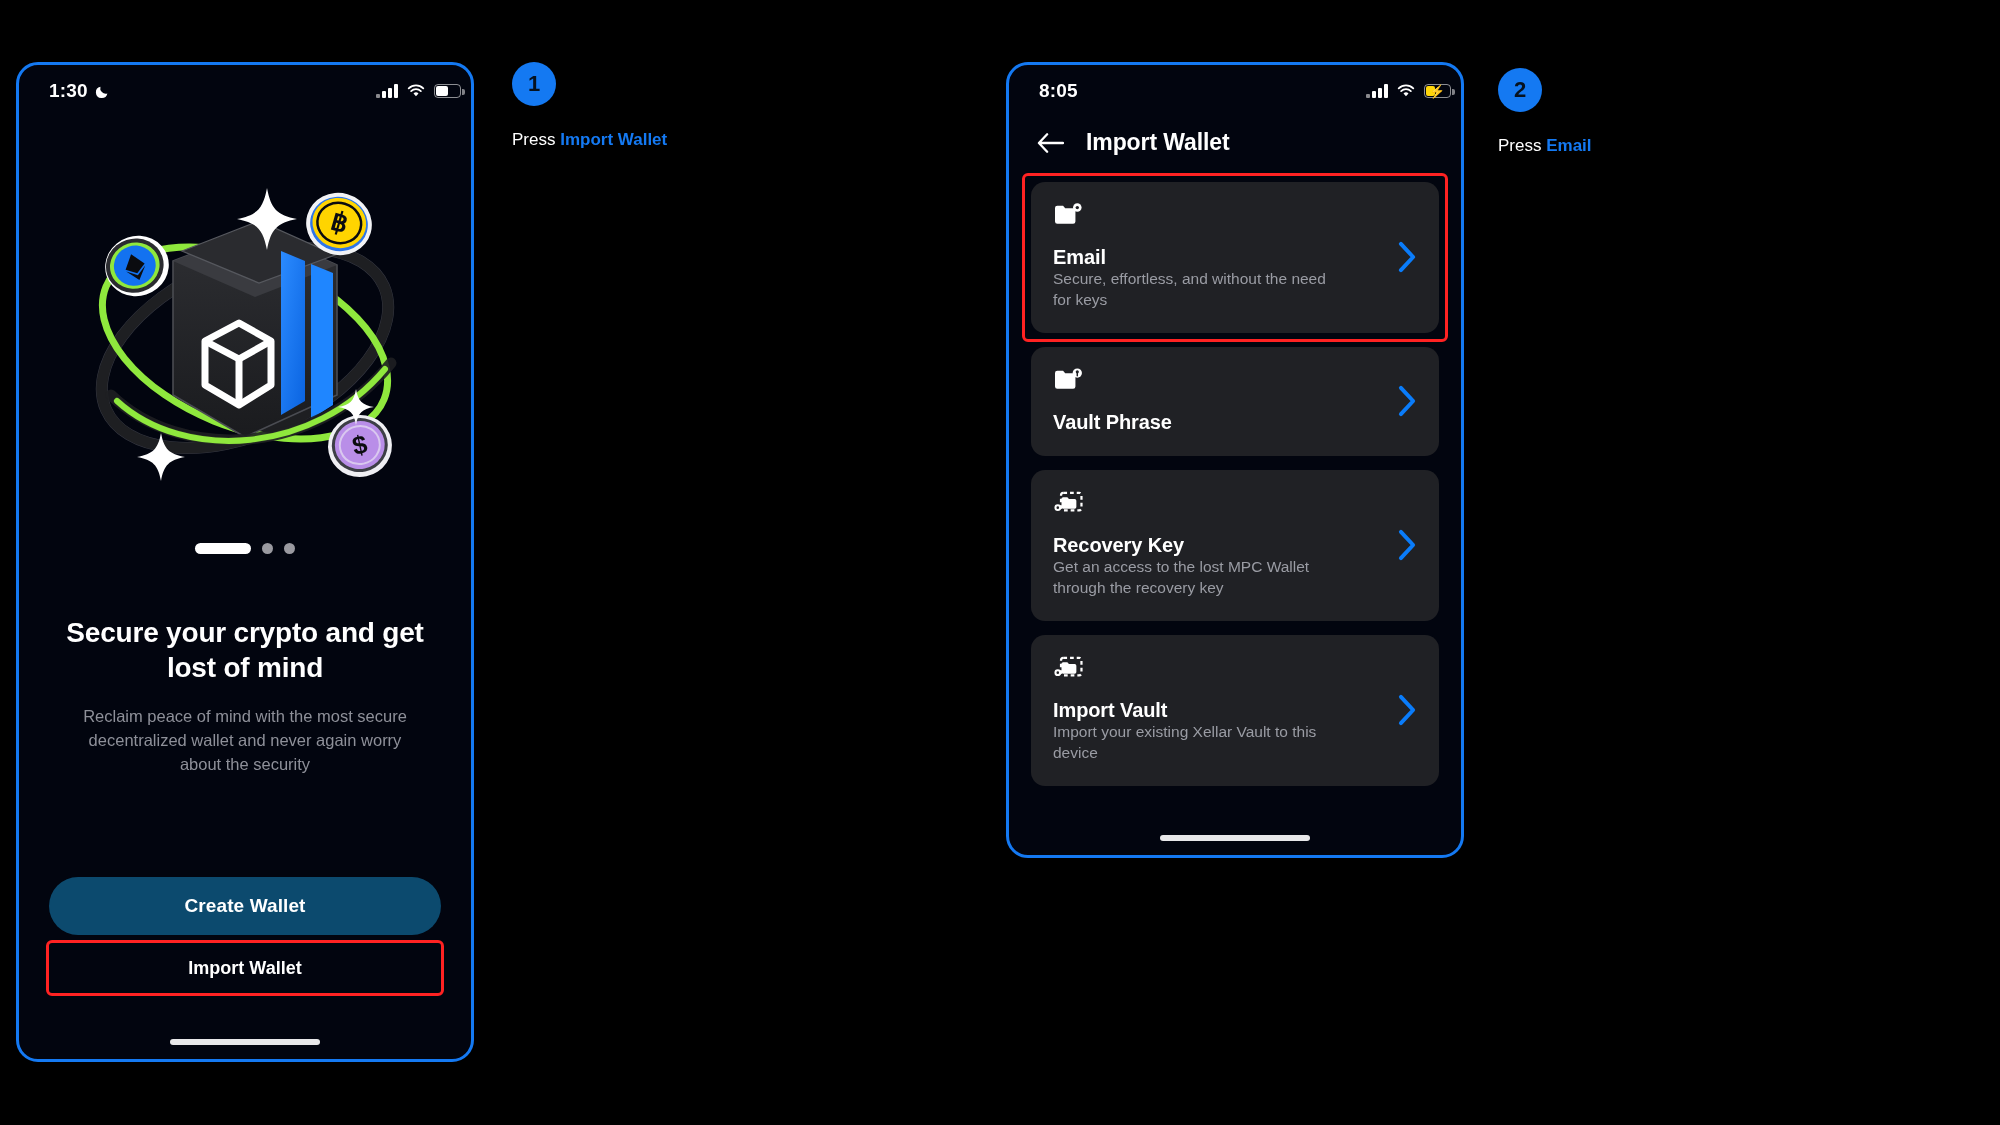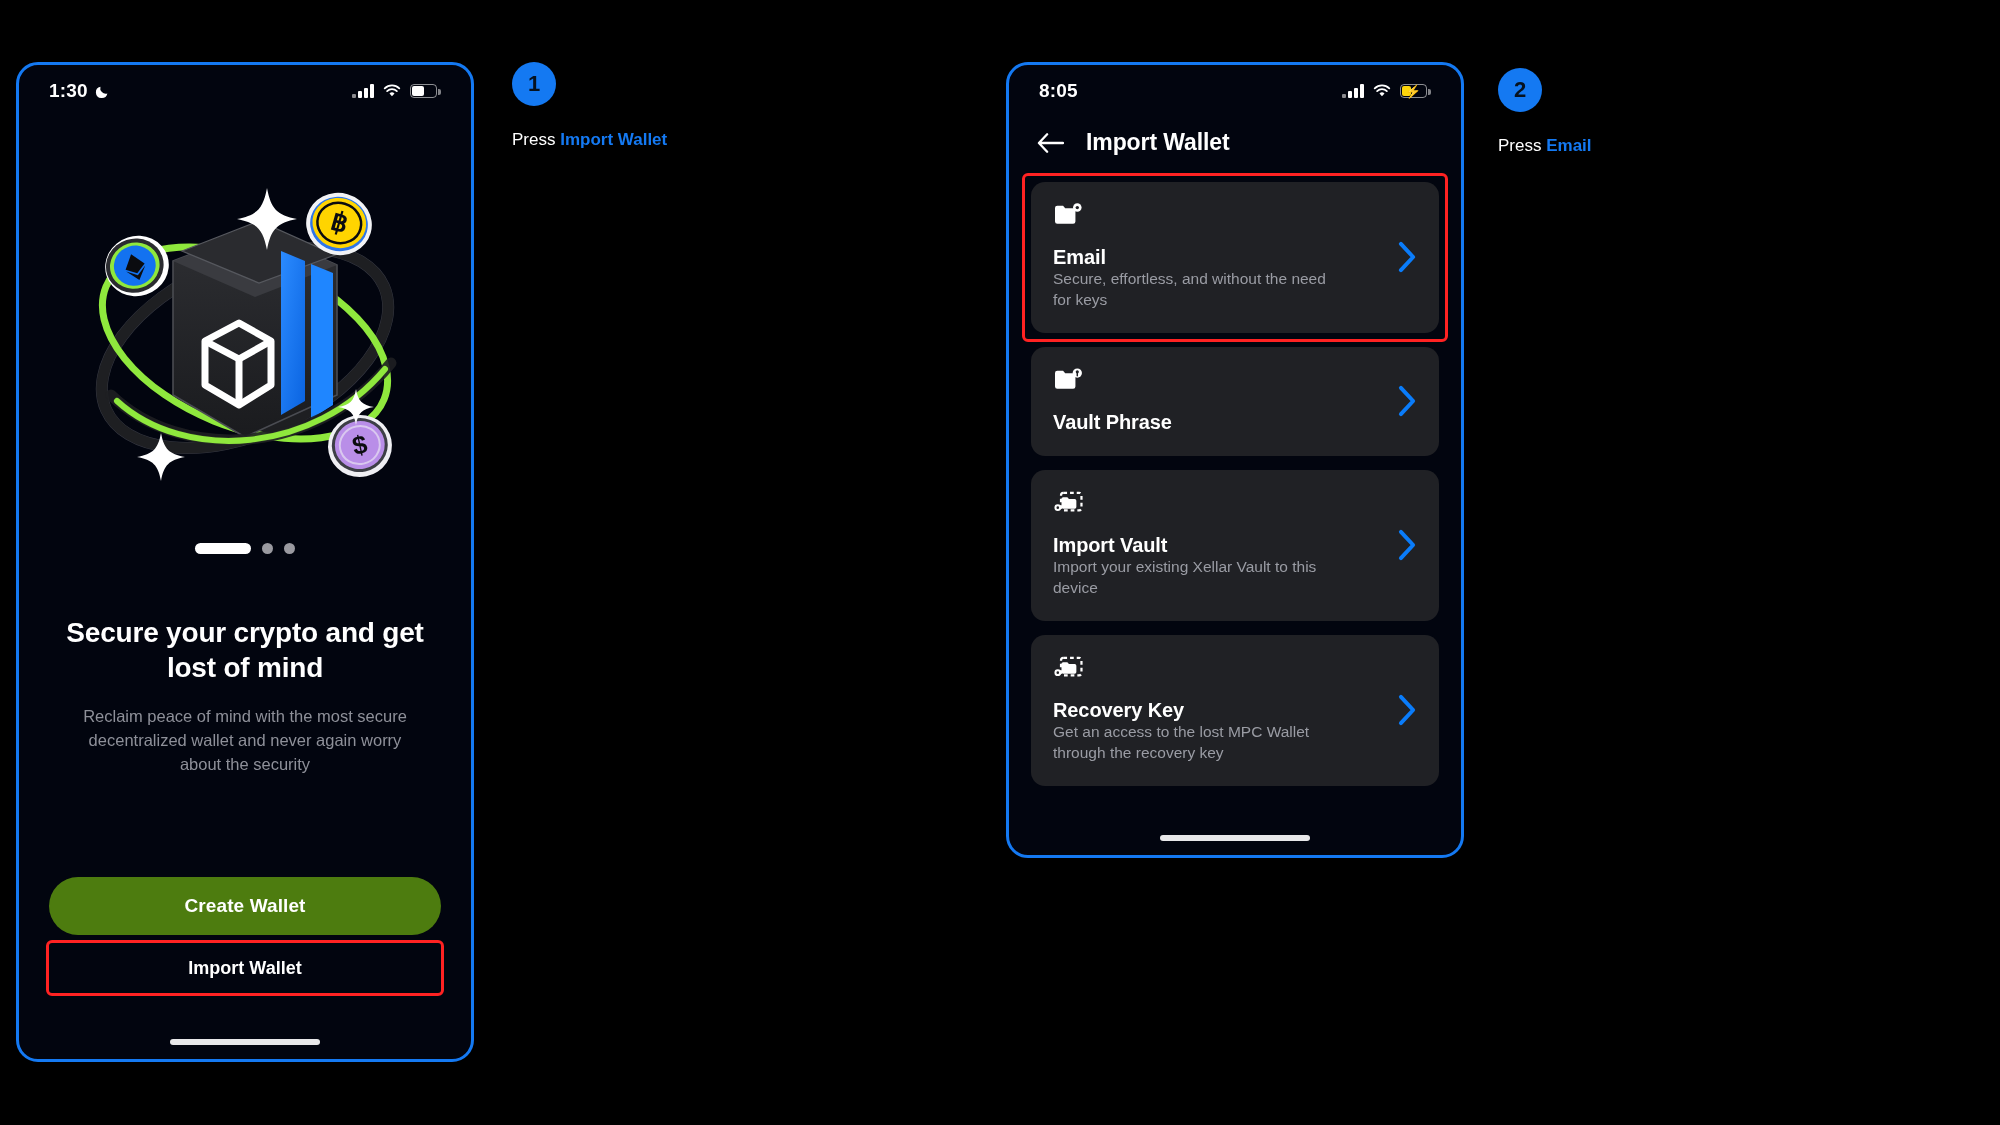--- a/index.html
+++ b/index.html
@@ -19,21 +19,21 @@
     border-radius: 22px;
     overflow: hidden;
   }
   #phone-1 { left: 16px;  top: 62px; width: 458px; height: 1000px; }
   #phone-2 { left: 1006px; top: 62px; width: 458px; height: 796px; }
 
   .statusbar {
     position: relative;
     height: 52px;
     display: flex; align-items: center; justify-content: space-between;
-    padding: 0 34px 0 30px;
+    padding: 0 10px 0 30px;
   }
   .sb-time {
     color: #ffffff; font-size: 19px; font-weight: bold;
     letter-spacing: .2px; display: flex; align-items: center; gap: 7px;
   }
   .sb-right { display: flex; align-items: center; gap: 9px; }
   .moon-icon { display: block; }
 
   .bars { display: flex; align-items: flex-end; gap: 2.5px; height: 14px; }
   .bars i { display: block; width: 3.6px; background: #fff; border-radius: 1px; }
@@ -83,21 +83,21 @@
   }
   .subhead {
     margin: 20px 58px 0;
     text-align: center; color: #8e9099;
     font-size: 16.5px; line-height: 1.45;
   }
 
   .cta-wrap { position: absolute; left: 0; right: 0; bottom: 66px; padding: 0 30px; }
   .btn-primary {
     display: flex; align-items: center; justify-content: center;
-    height: 58px; border-radius: 30px; background: #4d7c0f;
+    height: 58px; border-radius: 30px; background: #0c4a6e;
     color: #ffffff; font-size: 19px; font-weight: bold; letter-spacing: .1px;
     border: none; width: 100%; cursor: pointer;
     font-family: inherit;
   }
   .btn-ghost {
     display: flex; align-items: center; justify-content: center;
     height: 50px; margin-top: 8px; background: transparent; border: none;
     color: #ffffff; font-size: 18px; font-weight: bold; width: 100%;
     cursor: pointer; font-family: inherit;
   }
@@ -336,38 +336,38 @@
 
         <div class="card">
           <div class="card-icon">
             <svg width="30" height="26" viewBox="0 0 32 28">
               <rect x="8.5" y="3" width="22" height="19" rx="2.5" fill="none" stroke="#fff" stroke-width="2.4" stroke-dasharray="4 3.2"></rect>
               <path d="M9 9.5A1.8 1.8 0 0 1 10.8 7.7h4.5l1.7 2h6.2A1.8 1.8 0 0 1 25 11.5v6.8a1.8 1.8 0 0 1-1.8 1.8H10.8A1.8 1.8 0 0 1 9 18.3z" fill="#fff"></path>
               <circle cx="5" cy="19" r="3.6" fill="#fff"></circle>
               <circle cx="5" cy="19" r="1.4" fill="#202125"></circle>
             </svg>
           </div>
-          <div class="card-title">Import Vault</div>
-          <div class="card-desc">Import your existing Xellar Vault to this device</div>
+          <div class="card-title">Recovery Key</div>
+          <div class="card-desc">Get an access to the lost MPC Wallet through the recovery key</div>
           <svg class="chev" width="19" height="32" viewBox="0 0 20 34">
             <path d="M3 3l13 14L3 31" stroke="#0a7cfa" stroke-width="4.2" fill="none" stroke-linecap="round" stroke-linejoin="round"></path>
           </svg>
         </div>
 
         <div class="card">
           <div class="card-icon">
             <svg width="30" height="26" viewBox="0 0 32 28">
               <rect x="8.5" y="3" width="22" height="19" rx="2.5" fill="none" stroke="#fff" stroke-width="2.4" stroke-dasharray="4 3.2"></rect>
               <path d="M9 9.5A1.8 1.8 0 0 1 10.8 7.7h4.5l1.7 2h6.2A1.8 1.8 0 0 1 25 11.5v6.8a1.8 1.8 0 0 1-1.8 1.8H10.8A1.8 1.8 0 0 1 9 18.3z" fill="#fff"></path>
               <circle cx="5" cy="19" r="3.6" fill="#fff"></circle>
               <circle cx="5" cy="19" r="1.4" fill="#202125"></circle>
             </svg>
           </div>
-          <div class="card-title">Recovery Key</div>
-          <div class="card-desc">Get an access to the lost MPC Wallet through the recovery key</div>
+          <div class="card-title">Import Vault</div>
+          <div class="card-desc">Import your existing Xellar Vault to this device</div>
           <svg class="chev" width="19" height="32" viewBox="0 0 20 34">
             <path d="M3 3l13 14L3 31" stroke="#0a7cfa" stroke-width="4.2" fill="none" stroke-linecap="round" stroke-linejoin="round"></path>
           </svg>
         </div>
       </div>
 
       <div class="home-ind"></div>
     </div>
   </div>
 

